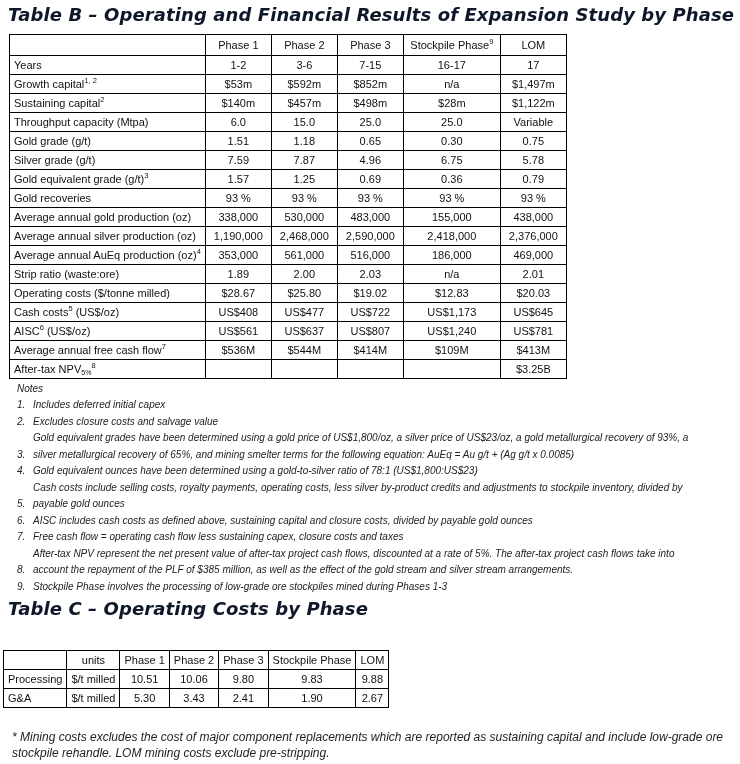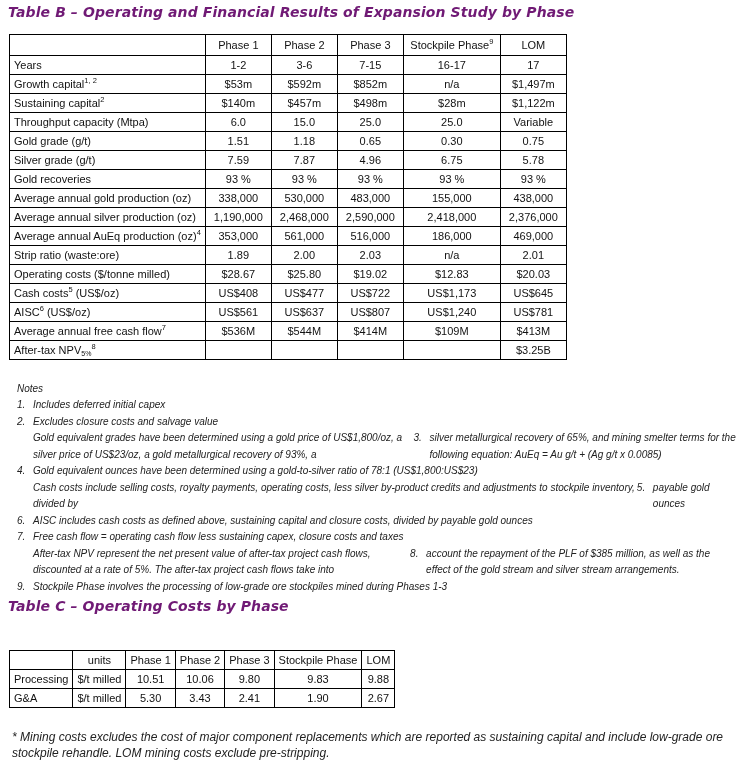--- a/index.html
+++ b/index.html
@@ -1,17 +1,17 @@
 <!DOCTYPE html>
 <html><head>
 <meta charset="utf-8">
 <style>
   html, body { margin: 0; padding: 0; background: #ffffff; }
   body { width: 740px; height: 764px; position: relative; overflow: hidden; font-family: "Liberation Sans", sans-serif; color: #000; }
-  .title { position: absolute; left: 8px; font-family: "DejaVu Sans", sans-serif; font-style: italic; font-weight: bold; font-size: 14px; color: #701a75; letter-spacing: 0.1px; }
+  .title { position: absolute; left: 8px; font-family: "DejaVu Sans", sans-serif; font-style: italic; font-weight: bold; font-size: 18px; color: #0f172a; letter-spacing: 0.1px; }
   #titleB { top: 4px; }
   #titleC { top: 598px; }
 
   table { border-collapse: collapse; position: absolute; font-size: 11px; color: #111; }
   table td, table th { border: 1px solid #000; padding: 0 4px; height: 18px; line-height: 18px; white-space: nowrap; }
   #tableB { left: 9px; top: 34px; border: 1.5px solid #000; }
   #tableB th { font-weight: normal; text-align: center; height: 20px; }
   #tableB td.lbl { text-align: left; width: 185px; }
   #tableB td.v { text-align: center; }
   #tableB col.c0 { width: 193px; }
@@ -21,25 +21,25 @@
   #tableB col.c4 { width: 97px; }
   #tableB col.c5 { width: 66px; }
   sup { font-size: 7.5px; vertical-align: 5px; line-height: 0; }
   sub { font-size: 7px; vertical-align: -2px; line-height: 0; }
 
   .notes { position: absolute; left: 17px; top: 380px; width: 720px; font-size: 10px; font-style: italic; color: #222; }
   .notes .hdr { height: 17px; line-height: 17px; }
   .note { display: flex; line-height: 16.5px; }
   .note .num { width: 16px; flex: none; }
   .note .txt { flex: 1; }
-  .note.two { flex-direction: row; }
+  .note.two { flex-direction: column; }
   .note.two .l1 { padding-left: 16px; }
   .note.two .l2 { display: flex; }
 
-  #tableC { left: 9px; top: 650px; border: 1.5px solid #000; font-size: 11px; }
+  #tableC { left: 3px; top: 650px; border: 1.5px solid #000; font-size: 11px; }
   #tableC th { font-weight: normal; text-align: center; height: 18px; }
   #tableC td { text-align: center; }
   #tableC td.lbl { text-align: left; }
 
   .footnoteC { position: absolute; left: 12px; top: 729px; width: 720px; font-size: 12px; font-style: italic; color: #222; line-height: 16px; }
 </style>
 </head>
 <body>
 
 <div class="title" id="titleB">Table B – Operating and Financial Results of Expansion Study by Phase</div>
@@ -106,20 +106,28 @@
       </tr>
       <tr>
         <td class="lbl"><span>Silver grade (g/t)</span></td>
         <td class="v">7.59</td>
         <td class="v">7.87</td>
         <td class="v">4.96</td>
         <td class="v">6.75</td>
         <td class="v">5.78</td>
       </tr>
       <tr>
+        <td class="lbl"><span>Gold equivalent grade (g/t)</span><sup>3</sup></td>
+        <td class="v">1.57</td>
+        <td class="v">1.25</td>
+        <td class="v">0.69</td>
+        <td class="v">0.36</td>
+        <td class="v">0.79</td>
+      </tr>
+      <tr>
         <td class="lbl"><span>Gold recoveries</span></td>
         <td class="v">93 %</td>
         <td class="v">93 %</td>
         <td class="v">93 %</td>
         <td class="v">93 %</td>
         <td class="v">93 %</td>
       </tr>
       <tr>
         <td class="lbl"><span>Average annual gold production (oz)</span></td>
         <td class="v">338,000</td>

